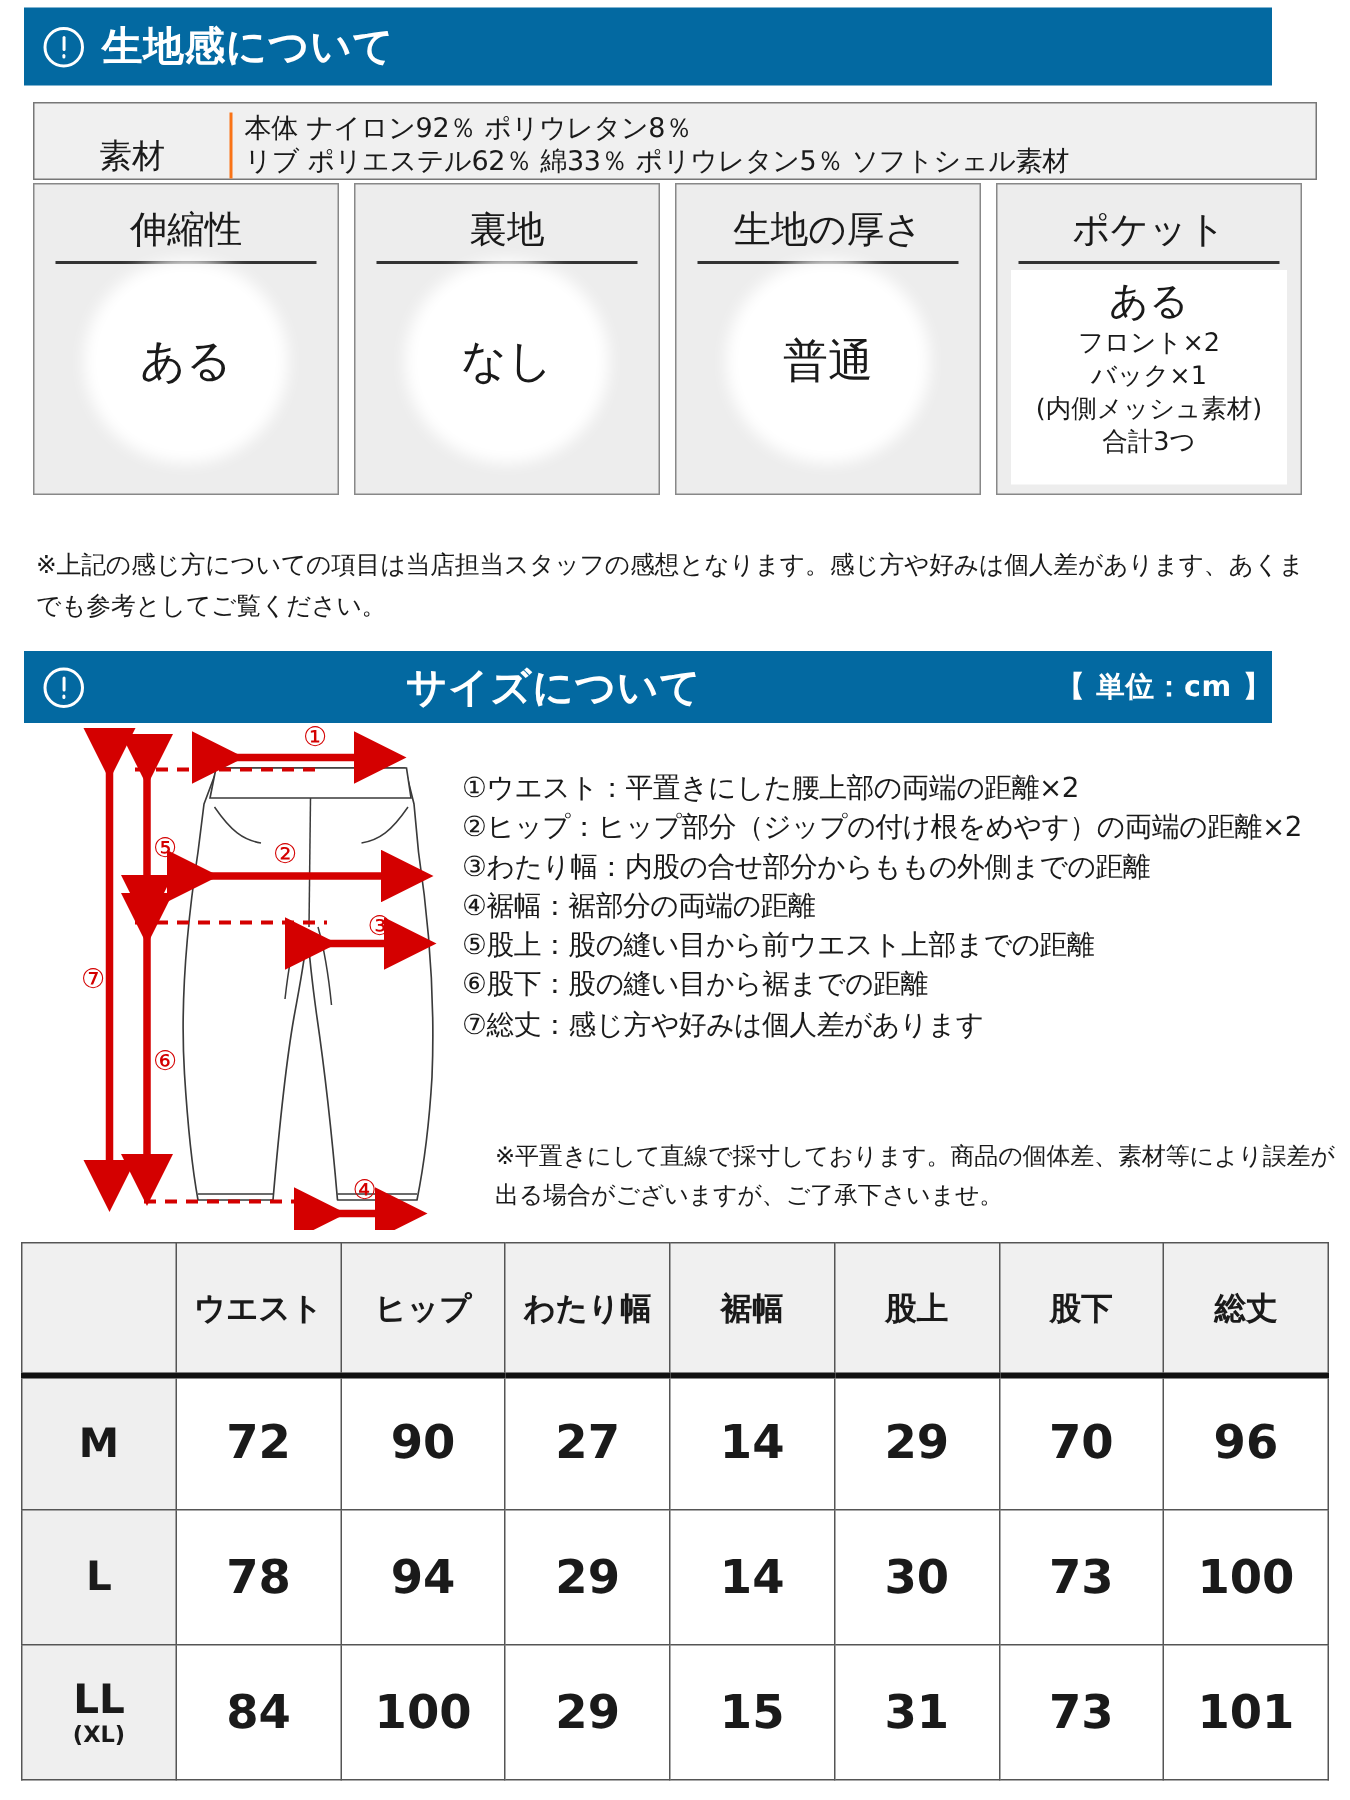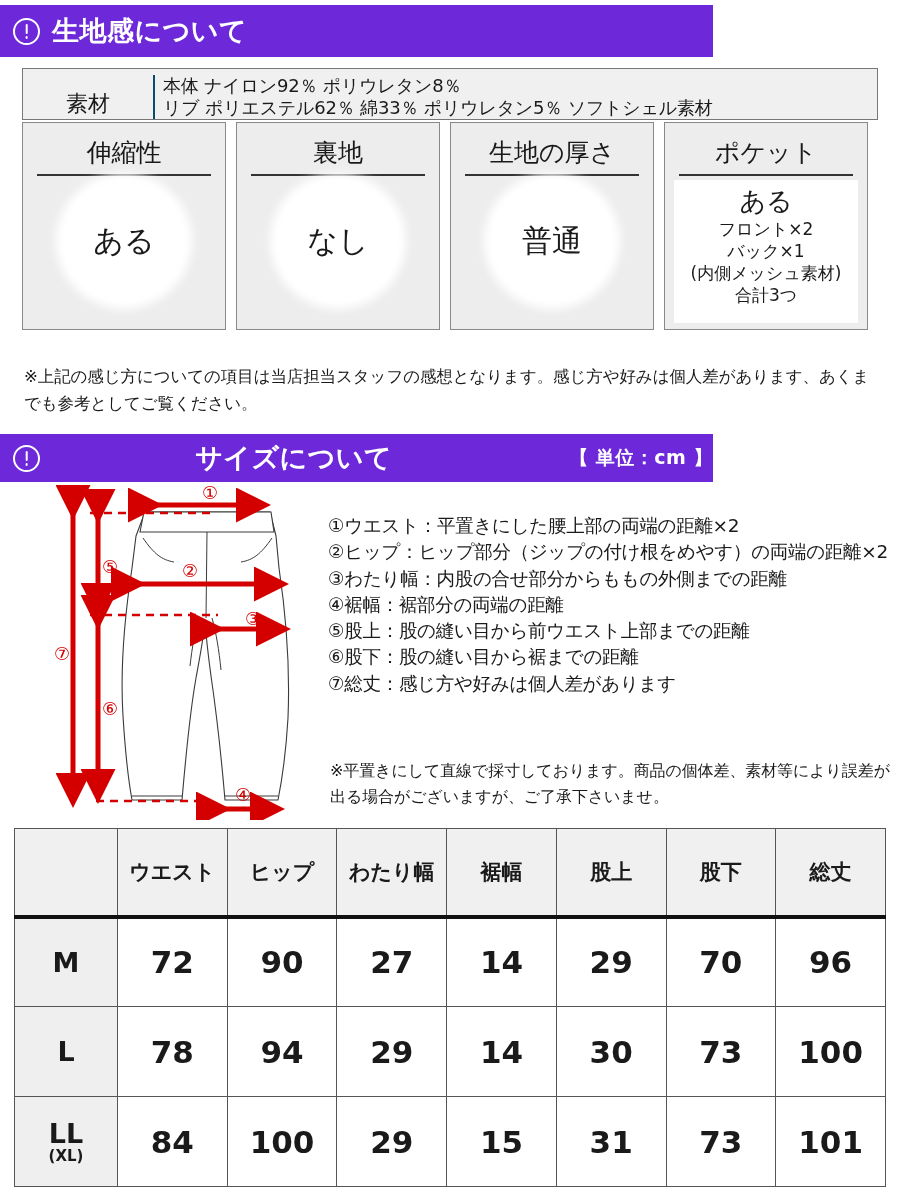--- a/index.html
+++ b/index.html
@@ -8,22 +8,22 @@
     background: #ffffff;
     font-family: "DejaVu Sans", "Liberation Sans", sans-serif;
     color: #1a1a1a;
     overflow: hidden;
   }
   .page { position: relative; width: 900px; height: 1200px; }
 
   
   .bar {
     position: absolute;
-    left: 0; width: 713px;
-    background: #6d28d9;
+    left: 16px; width: 832px;
+    background: #0369a1;
     display: flex;
     align-items: center;
     padding-left: 13px;
   }
   .bar-icon {
     width: 27px; height: 27px;
     border: 2.5px solid #ffffff;
     border-radius: 50%;
     position: relative;
     flex: 0 0 auto;
@@ -73,21 +73,21 @@
     display: flex;
     align-items: flex-end;
   }
   .material-label {
     width: 130px;
     text-align: center;
     font-size: 22px;
     white-space: nowrap;
   }
   .material-values {
-    border-left: 2px solid #0c4a6e;
+    border-left: 2px solid #f97316;
     padding-left: 8px;
     line-height: 1.22;
   }
   .material-values div {
     font-size: 18px;
     white-space: nowrap;
     letter-spacing: -0.2px;
   }
 
   
@@ -180,21 +180,20 @@
   .legend {
     position: absolute;
     left: 308px; top: 513px;
     width: 590px;
   }
   .legend-item {
     font-size: 18.5px;
     line-height: 1.42;
     white-space: nowrap;
     letter-spacing: -0.3px;
-    margin-left: 20px;
   }
 
   
   .diagram {
     position: absolute;
     left: 40px; top: 480px;
     width: 280px; height: 340px;
   }
   .diagram svg { display: block; }
 

